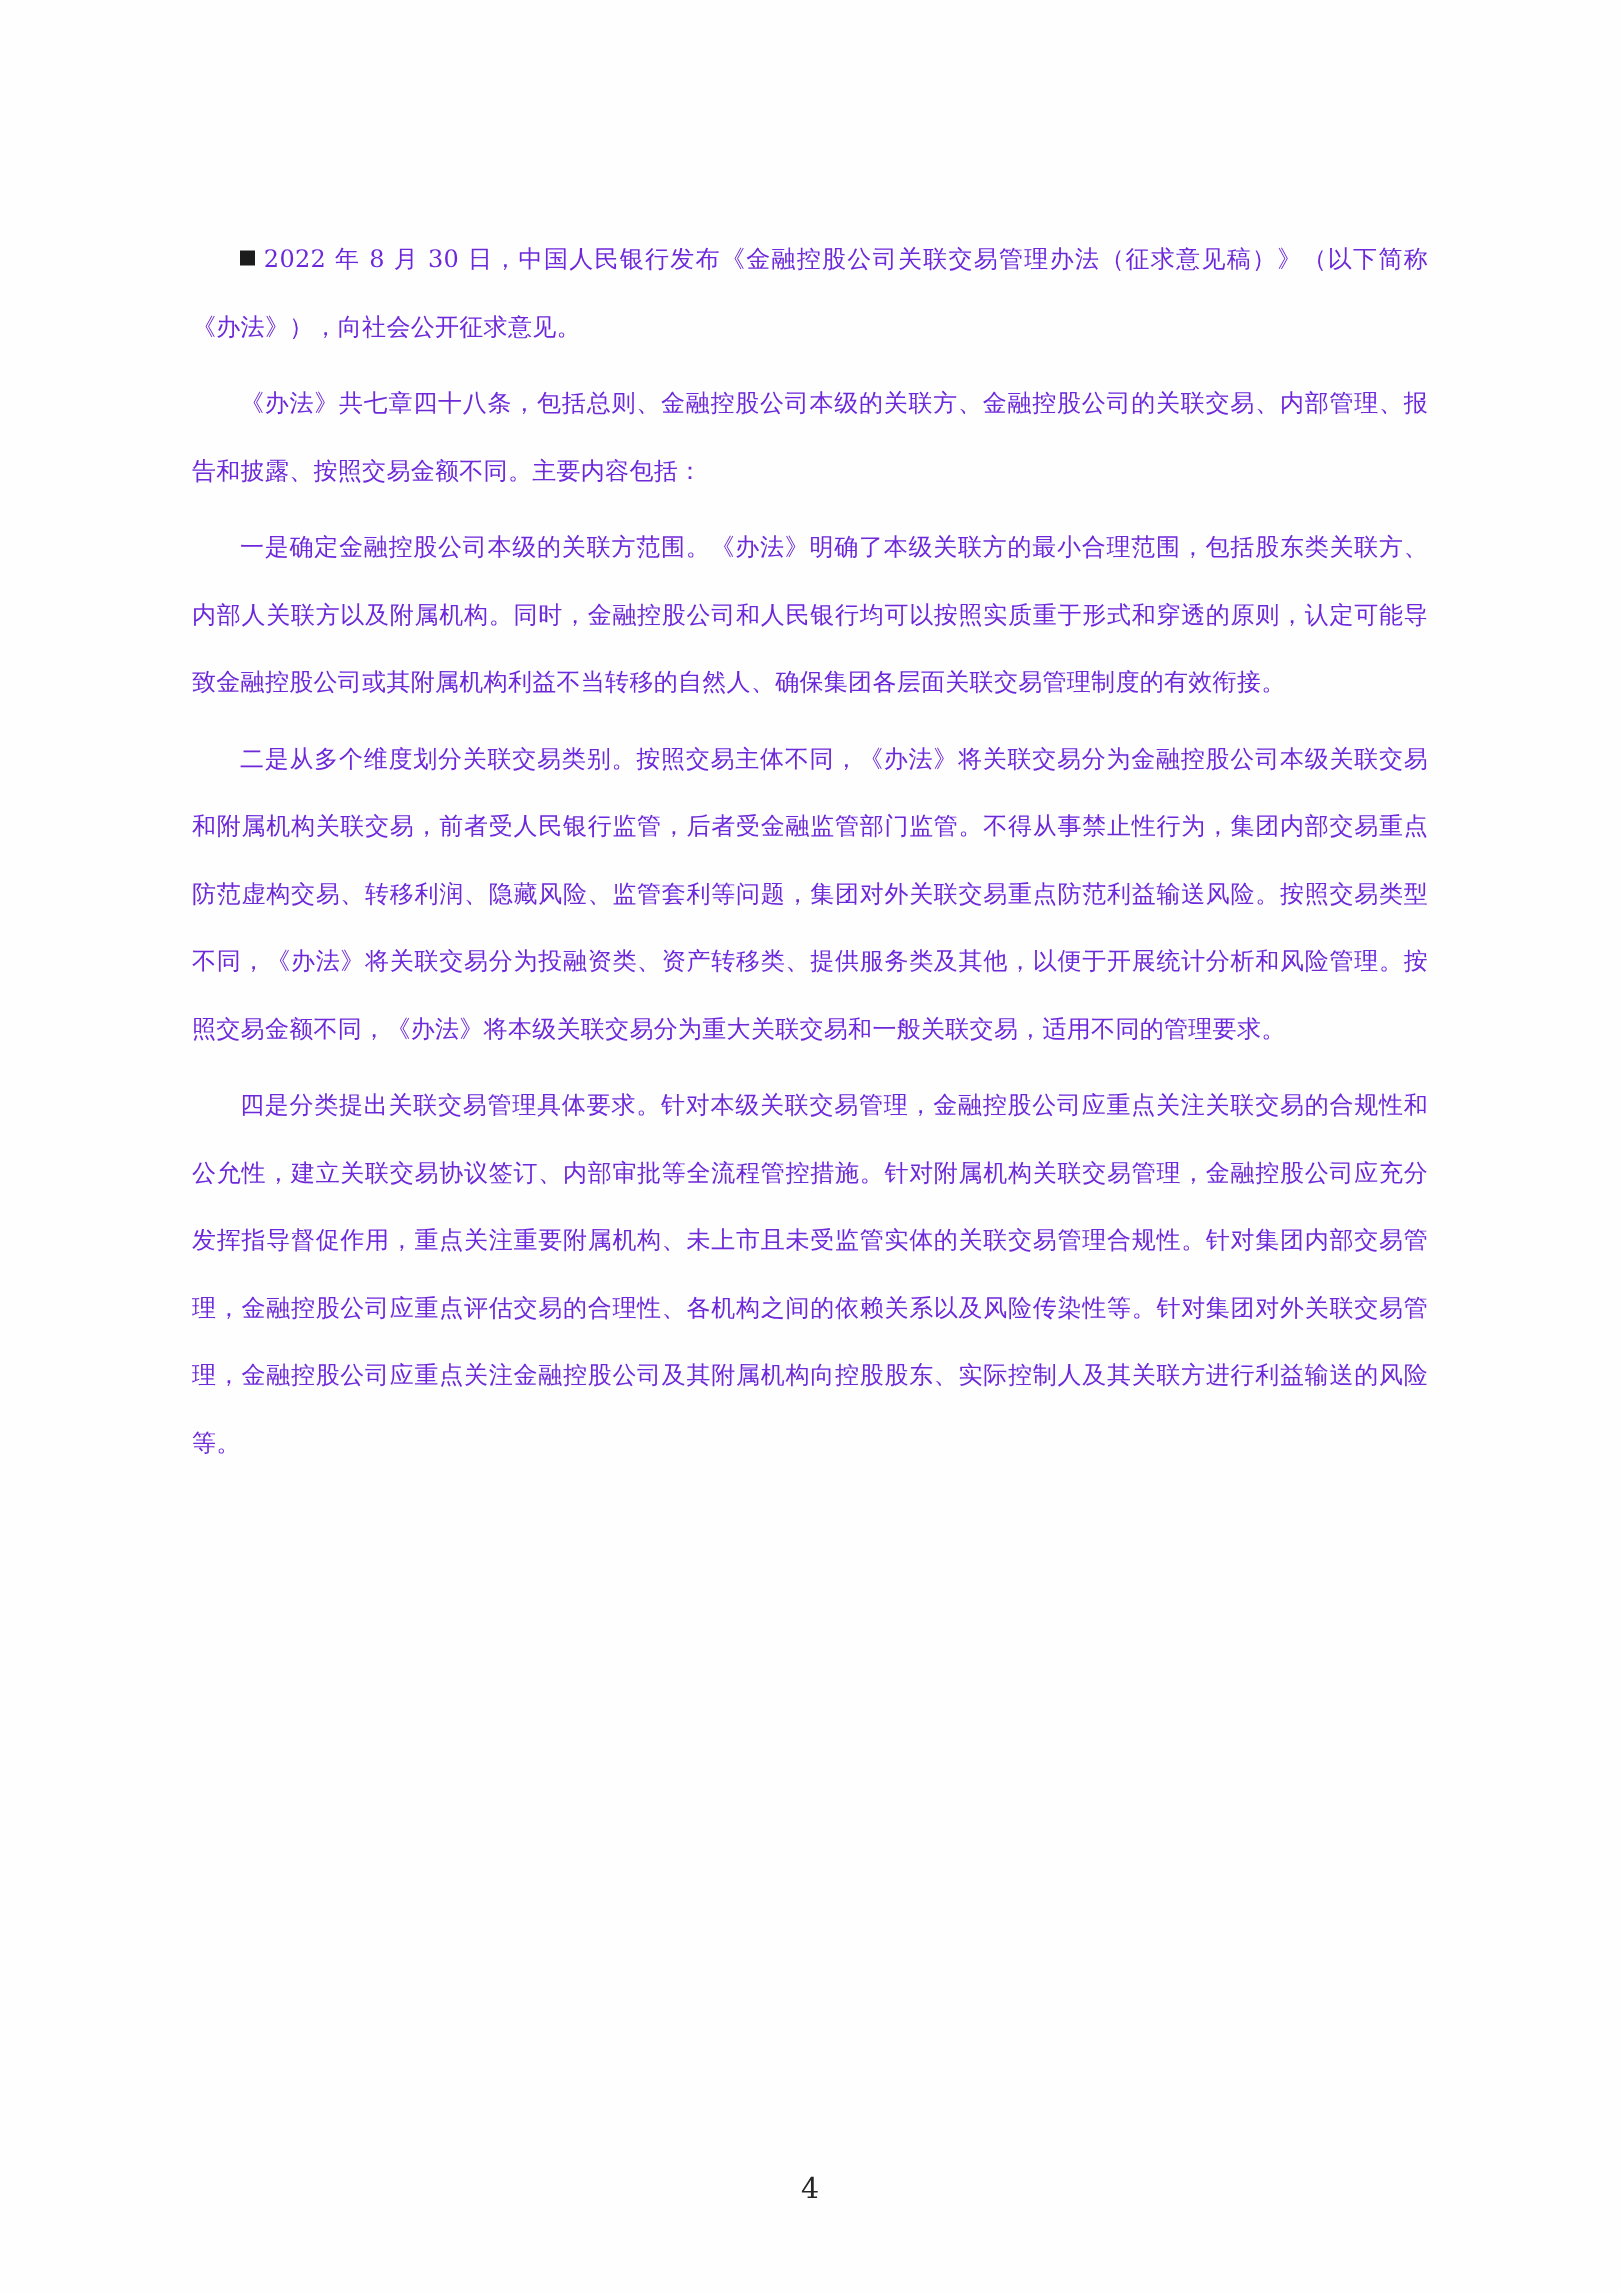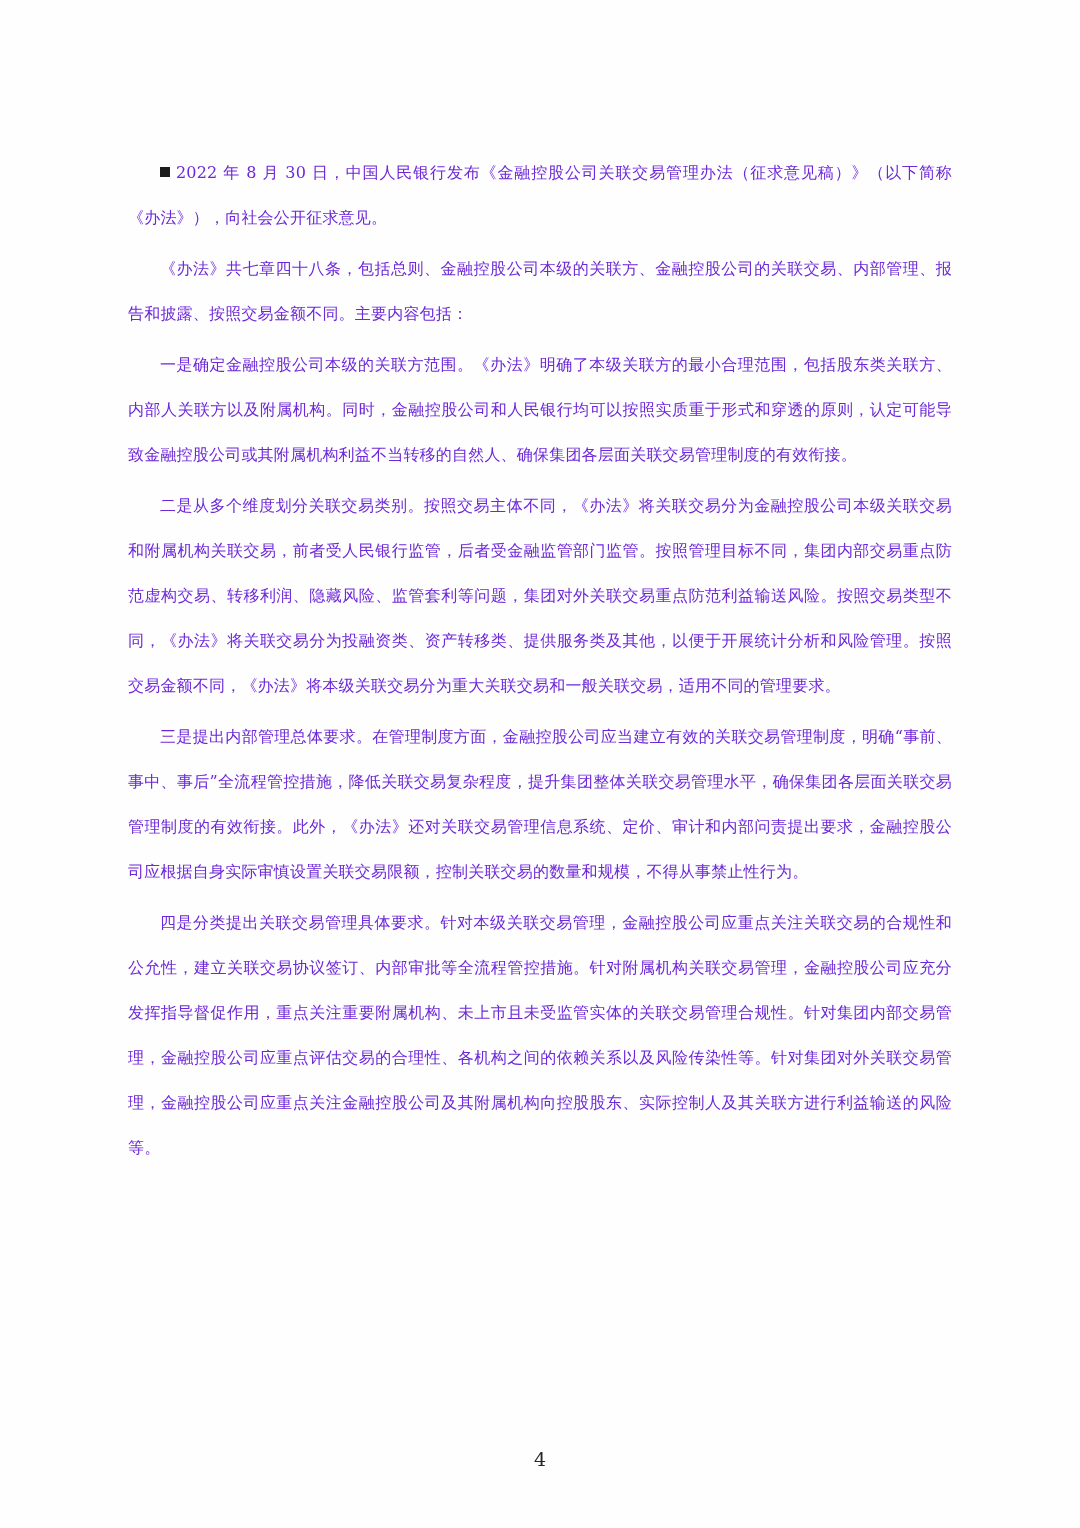--- a/index.html
+++ b/index.html
@@ -65,22 +65,21 @@
 
 <div class="page">
   <div class="body-text">
 
     <p class="lead"><span class="bullet-square"></span><span>2022 年 8 月 30 日，中国人民银行发布《金融控股公司关联交易管理办法（征求意见稿）》（以下简称《办法》），向社会公开征求意见。</span></p>
 
     <p>《办法》共七章四十八条，包括总则、金融控股公司本级的关联方、金融控股公司的关联交易、内部管理、报告和披露、按照交易金额不同。主要内容包括：</p>
 
     <p>一是确定金融控股公司本级的关联方范围。《办法》明确了本级关联方的最小合理范围，包括股东类关联方、内部人关联方以及附属机构。同时，金融控股公司和人民银行均可以按照实质重于形式和穿透的原则，认定可能导致金融控股公司或其附属机构利益不当转移的自然人、确保集团各层面关联交易管理制度的有效衔接。</p>
 
-    <p>二是从多个维度划分关联交易类别。按照交易主体不同，《办法》将关联交易分为金融控股公司本级关联交易和附属机构关联交易，前者受人民银行监管，后者受金融监管部门监管。按照管理目标不同，集团内部交易重点防范虚构交易、转移利润、隐藏风险、监管套利等问题，集团对外关联交易重点防范利益输送风险。按照交易类型不同，《办法》将关联交易分为投融资类、资产转移类、提供服务类及其他，以便于开展统计分析和风险管理。按照交易金额不同，《办法》将本级关联交易分为重大关联交易和一般关联交易，适用不同的管理要求。</p>
+    <p>二是从多个维度划分关联交易类别。按照交易主体不同，《办法》将关联交易分为金融控股公司本级关联交易和附属机构关联交易，前者受人民银行监管，后者受金融监管部门监管。不得从事禁止性行为，集团内部交易重点防范虚构交易、转移利润、隐藏风险、监管套利等问题，集团对外关联交易重点防范利益输送风险。按照交易类型不同，《办法》将关联交易分为投融资类、资产转移类、提供服务类及其他，以便于开展统计分析和风险管理。按照交易金额不同，《办法》将本级关联交易分为重大关联交易和一般关联交易，适用不同的管理要求。</p>
 
-    <p>三是提出内部管理总体要求。在管理制度方面，金融控股公司应当建立有效的关联交易管理制度，明确“事前、事中、事后”全流程管控措施，降低关联交易复杂程度，提升集团整体关联交易管理水平，确保集团各层面关联交易管理制度的有效衔接。此外，《办法》还对关联交易管理信息系统、定价、审计和内部问责提出要求，金融控股公司应根据自身实际审慎设置关联交易限额，控制关联交易的数量和规模，不得从事禁止性行为。</p>
 
     <p>四是分类提出关联交易管理具体要求。针对本级关联交易管理，金融控股公司应重点关注关联交易的合规性和公允性，建立关联交易协议签订、内部审批等全流程管控措施。针对附属机构关联交易管理，金融控股公司应充分发挥指导督促作用，重点关注重要附属机构、未上市且未受监管实体的关联交易管理合规性。针对集团内部交易管理，金融控股公司应重点评估交易的合理性、各机构之间的依赖关系以及风险传染性等。针对集团对外关联交易管理，金融控股公司应重点关注金融控股公司及其附属机构向控股股东、实际控制人及其关联方进行利益输送的风险等。</p>
 
   </div>
 
   <div class="page-number">4</div>
 </div>
 
 </body></html>

